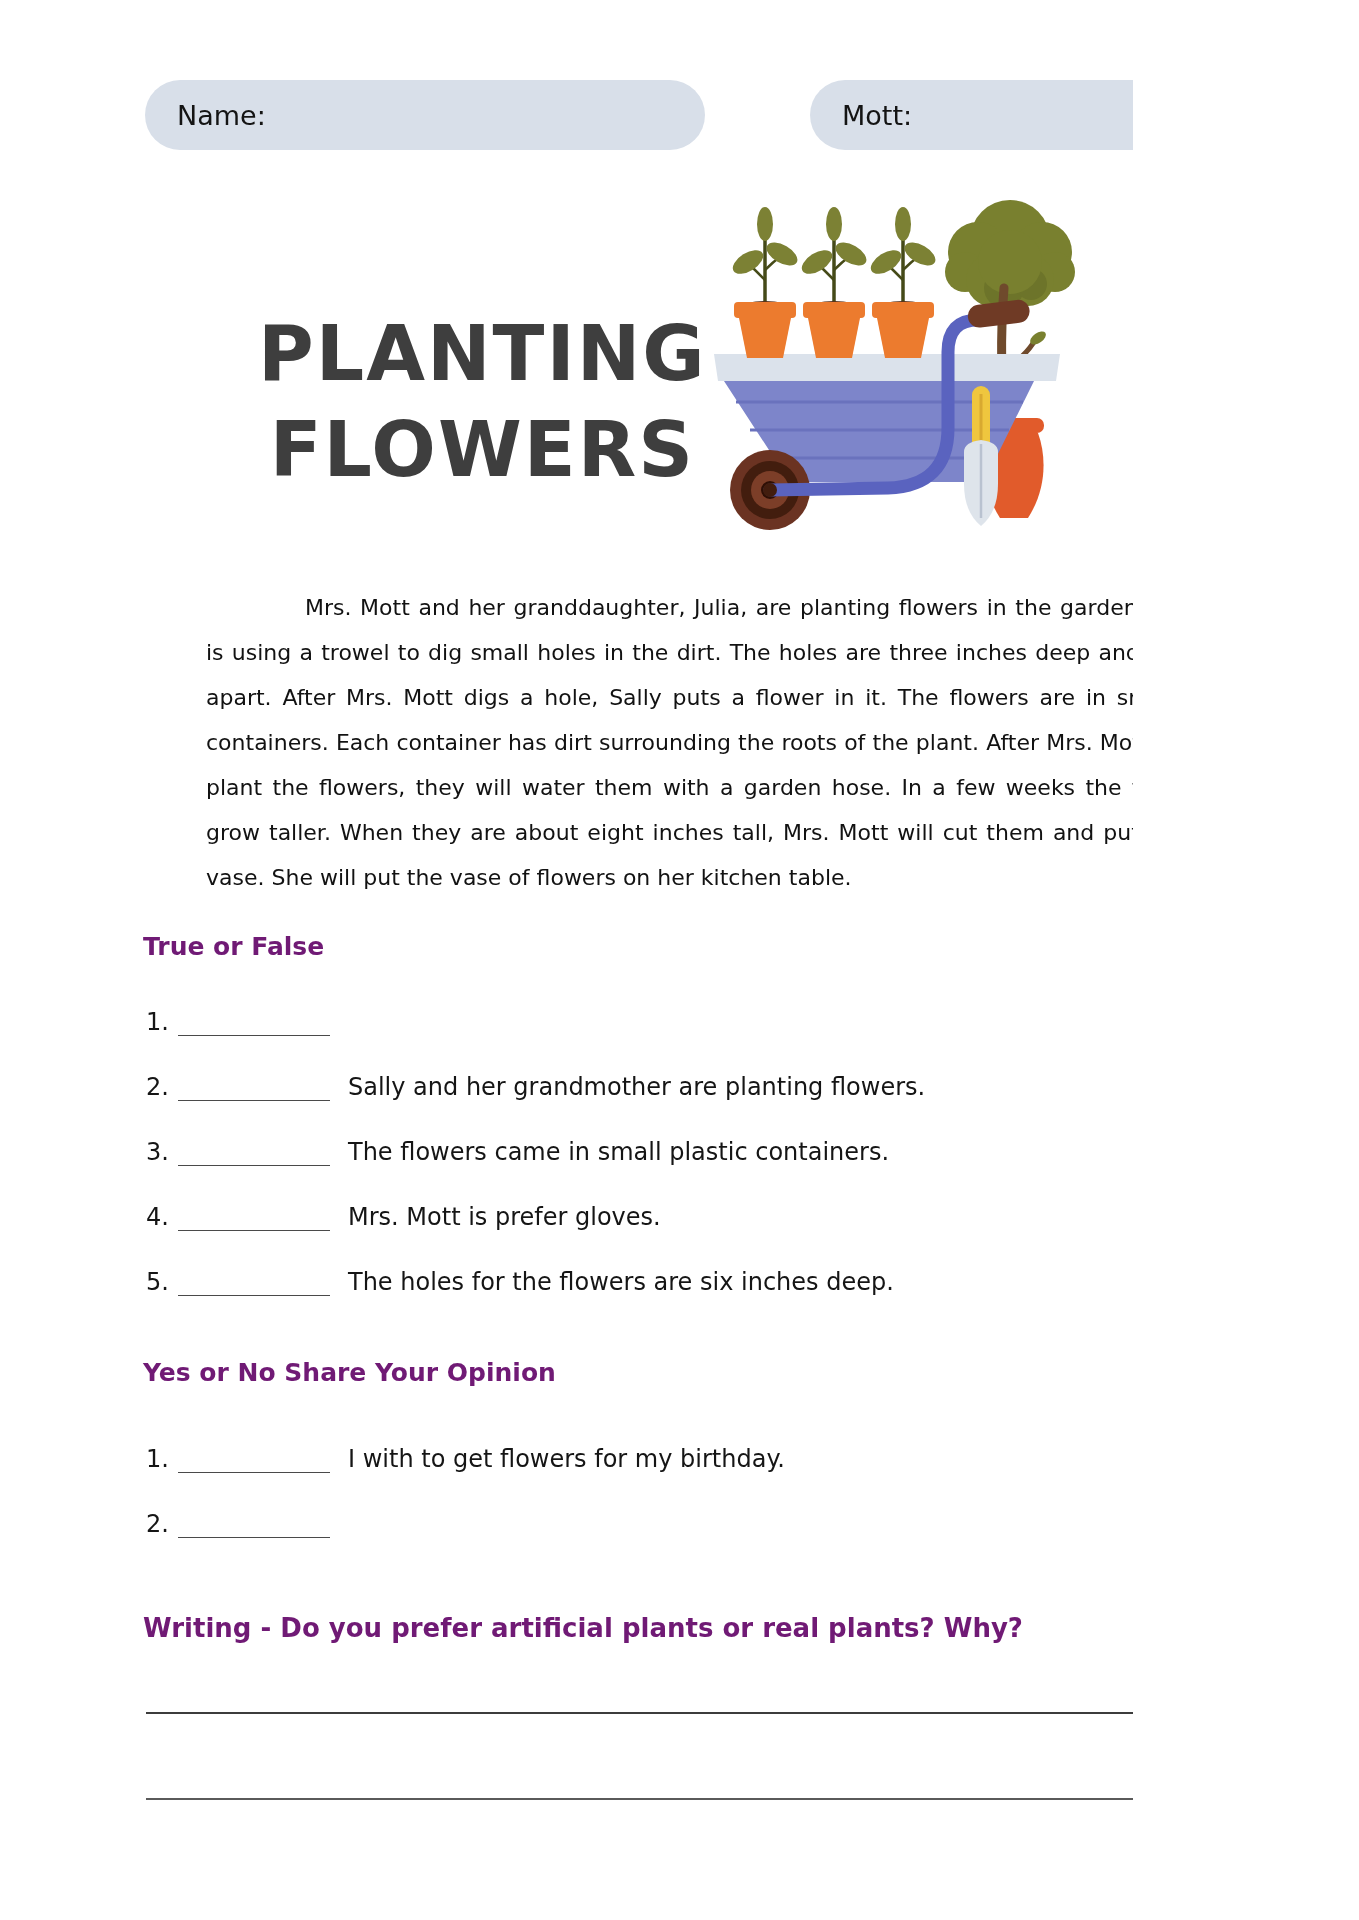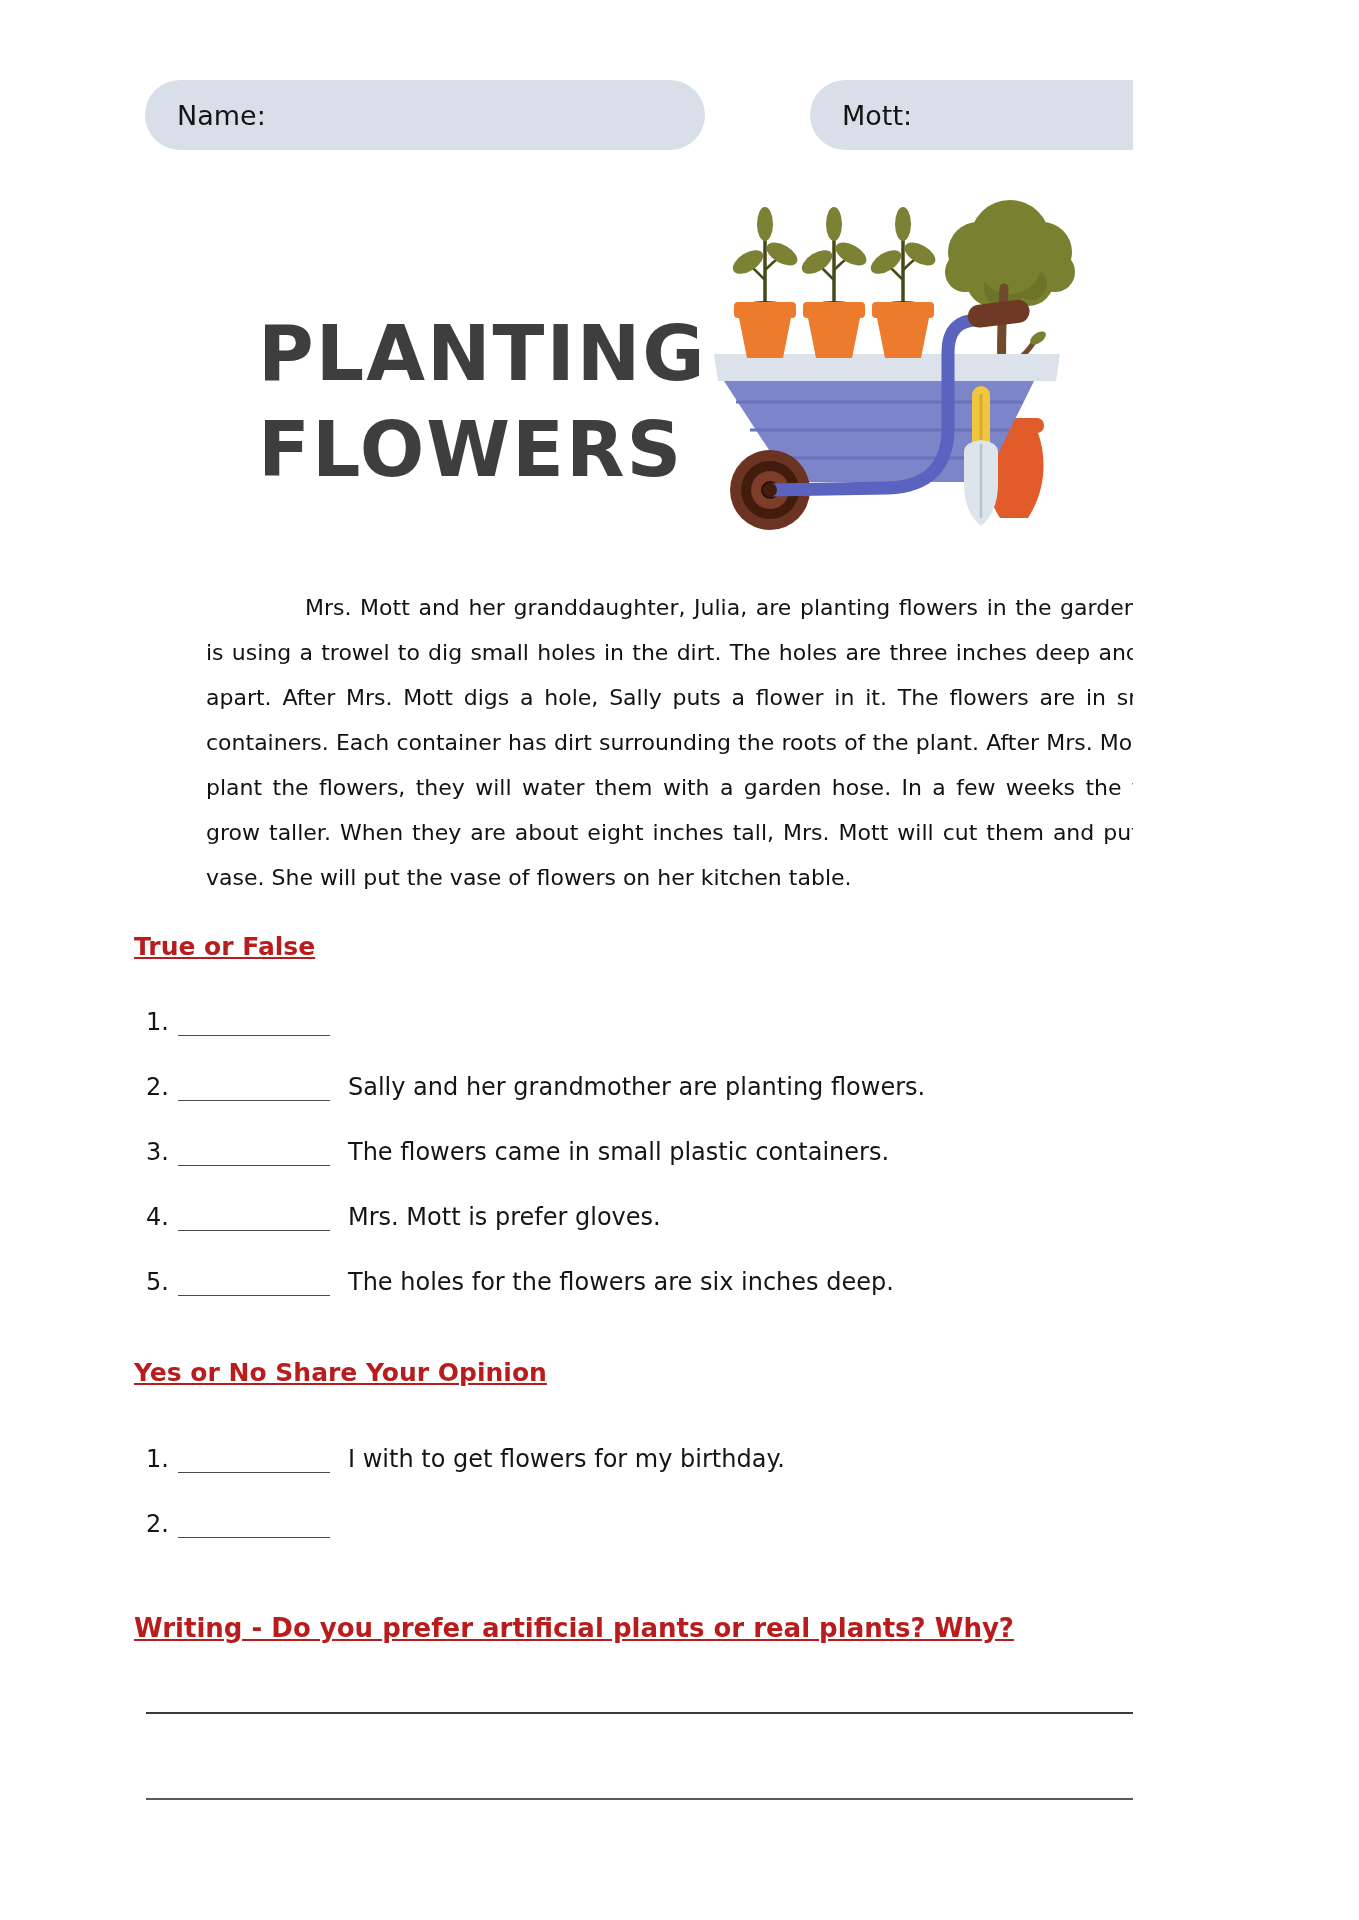--- a/index.html
+++ b/index.html
@@ -8,32 +8,32 @@
   .page { position:relative; width:1133px; height:1920px; background:#ffffff; overflow:hidden; }
 
   
   .pill { position:absolute; height:70px; border-radius:35px; background:#d8dfe9;
           display:flex; align-items:center; padding-left:32px; font-size:27px; color:#141414; }
   .pill-name { left:145px; top:80px; width:560px; }
   .pill-date { left:810px; top:80px; width:405px; }
 
   
   .title { position:absolute; left:258px; top:306px; font-size:76px; font-weight:bold;
-           letter-spacing:2px; line-height:96px; color:#3e3e3e; }
+           letter-spacing:2px; line-height:96px; color:#3e3e3e;text-align:center; }
   .title span { display:block; }
 
   
   .illo { position:absolute; left:710px; top:190px; width:400px; height:348px; }
 
   
   .passage { position:absolute; left:170px; top:585px; width:1052px; font-size:22px;
              line-height:45px; text-align:justify; text-indent:99px; color:#121212;margin-left:36px; }
 
   
-  .sec-h { position:absolute; left:134px; font-weight:bold; font-size:25px; color:#b91c1c;text-decoration:underline; }
+  .sec-h { position:absolute; left:143px; font-weight:bold; font-size:25px; color:#701a75; }
   .h-tf { top:932px; }
   .h-op { top:1358px; }
   .h-wr { top:1613px; font-size:26px; }
 
   
   .item { position:absolute; left:146px; width:1080px; height:34px; font-size:24px; }
   .item .num { position:absolute; left:0; top:0; width:34px; }
   .item .blank { position:absolute; left:32px; top:0; width:152px; height:28px;
                  border-bottom:1.5px solid #4a4a4a; }
   .item .txt { position:absolute; left:202px; top:0; white-space:nowrap; }

